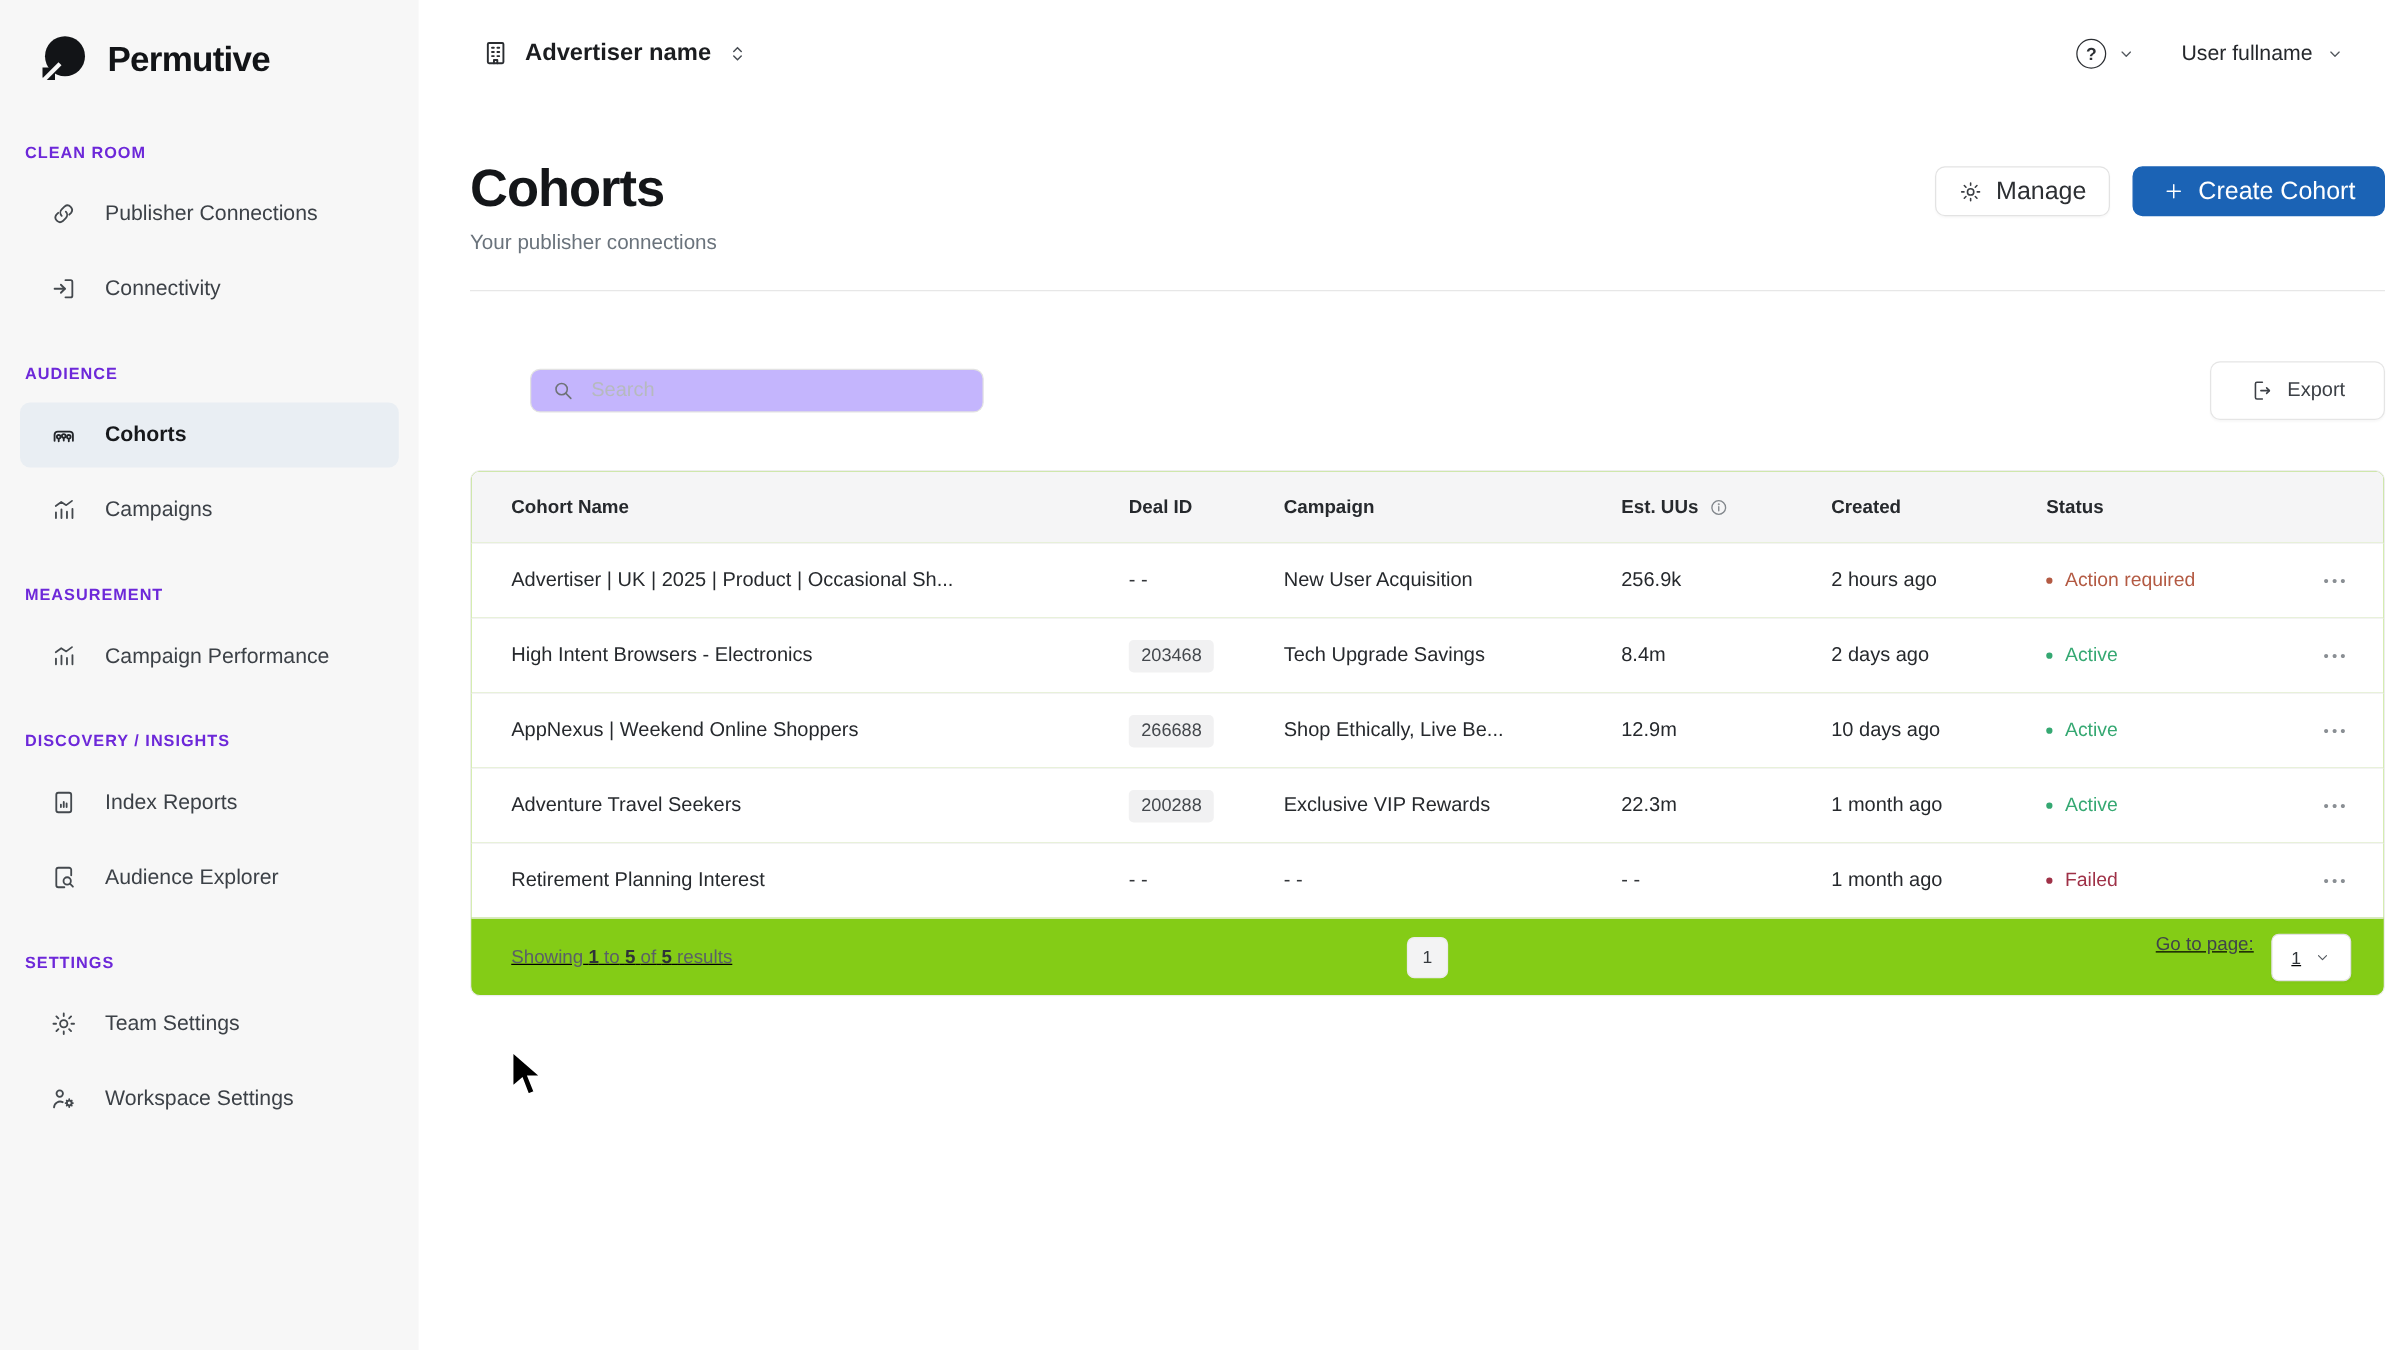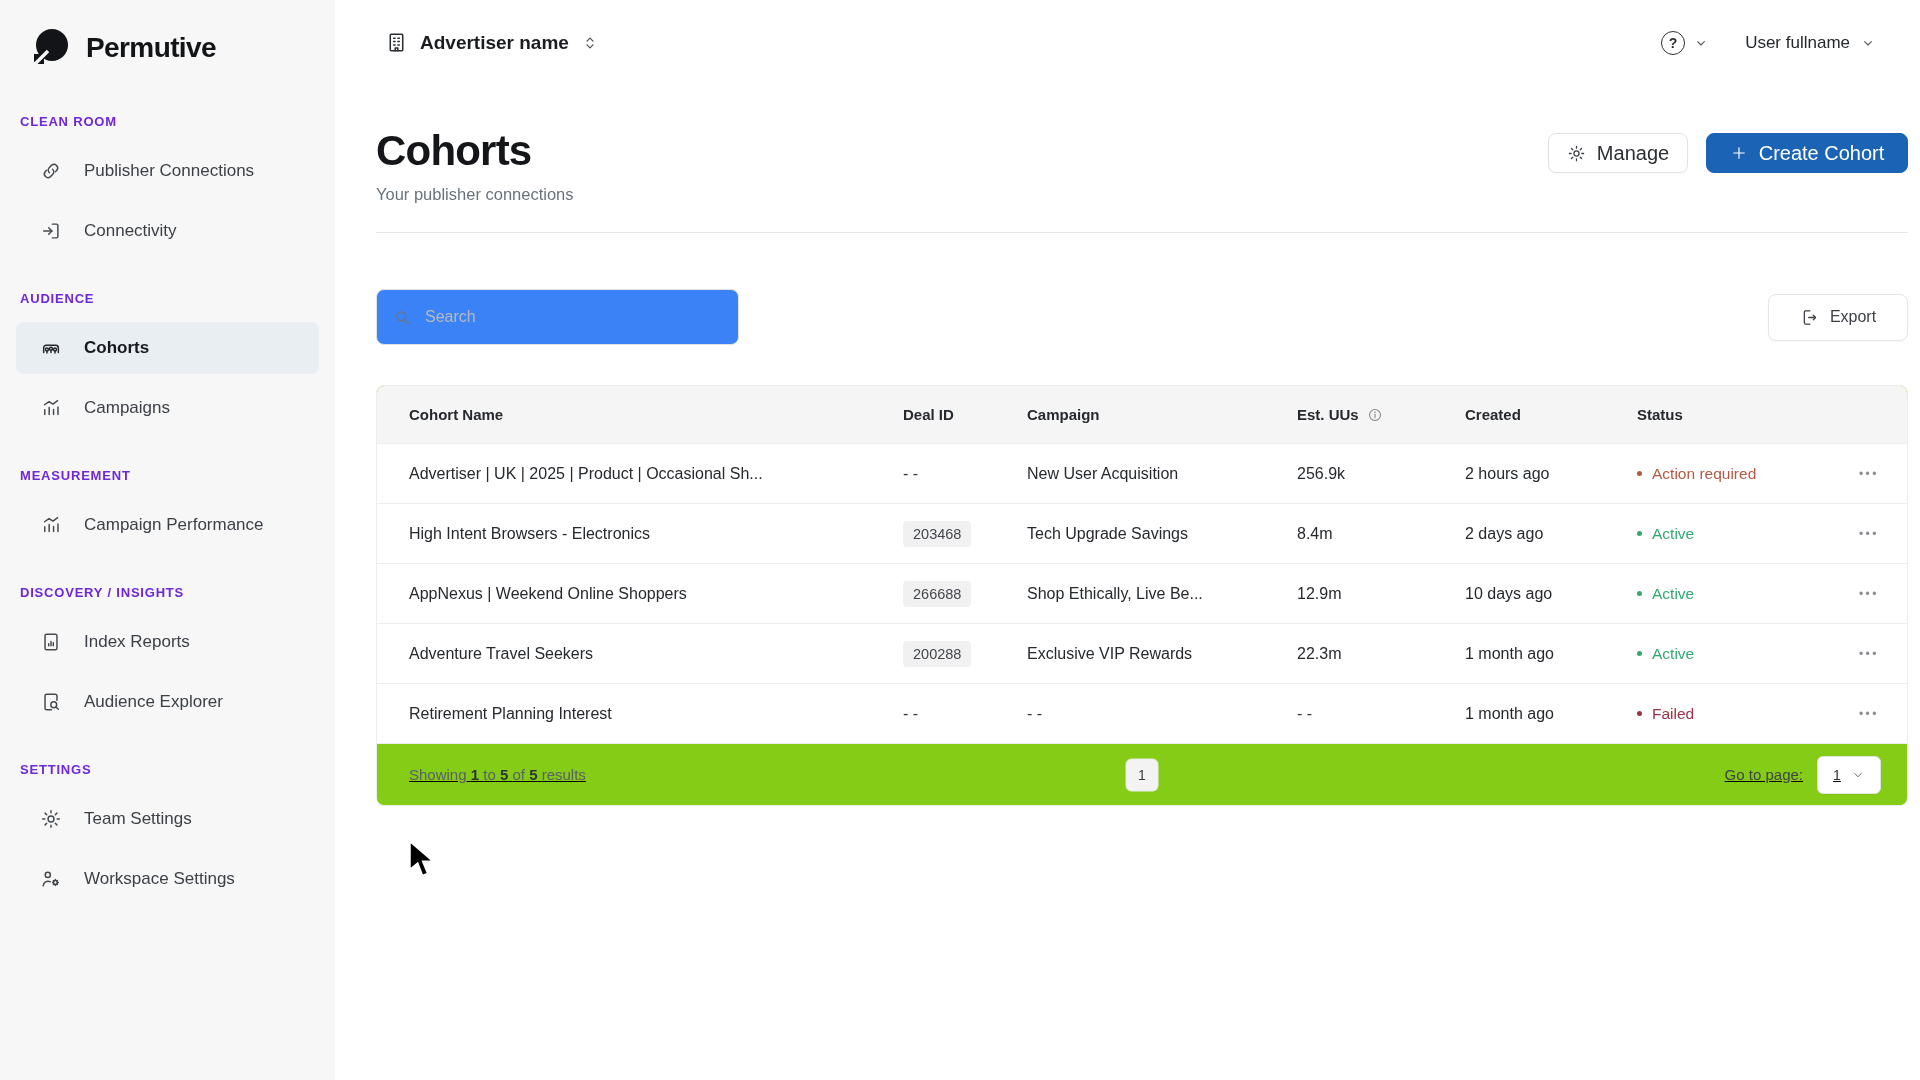--- a/index.html
+++ b/index.html
@@ -40,21 +40,21 @@
   .page-subtitle { font-size:16.5px; color:#6a737c; margin-top:10px; }
   .head-actions { display:flex; gap:18px; margin-top:6px; }
   .btn { display:flex; align-items:center; justify-content:center; gap:11px; height:40px; border-radius:8px; font-size:20px; font-weight:400; cursor:pointer; }
   .btn-manage { width:140px; background:#fff; border:1px solid #e3e3e3; color:#2c2f33; box-shadow:0 1px 2px rgba(0,0,0,0.03); }
   .btn-manage .ic { width:19px; height:19px; color:#3a3e43; }
   .btn-create { width:202px; background:#1b63b5; border:1px solid #1b63b5; color:#fff; }
   .btn-create .ic { width:18px; height:18px; color:#fff; }
   .divider { height:1px; background:#e7e7e7; margin-top:28px; }
 
   .controls { display:flex; align-items:center; justify-content:space-between; margin-top:56px; }
-  .search-box { display:flex; align-items:center; gap:13px; width:363px; height:56px; border:1px solid #e2e2e2; border-radius:8px; padding:0 16px; background:#3b82f6; }
+  .search-box { display:flex; align-items:center; gap:13px; width:363px; height:35px; border:1px solid #e2e2e2; border-radius:8px; padding:0 16px; background:#c4b5fd;margin-left:48px; }
   .search-box .ic { width:19px; height:19px; color:#6f7378; }
   .search-box input { border:none; outline:none; flex:1; font-size:16px; color:#33363a; font-family:"Liberation Sans", sans-serif; background:transparent; }
   .search-box input::placeholder { color:#b6babe; }
   .btn-export { width:140px; height:47px; font-size:16px; font-weight:400; background:#fff; border:1px solid #e5e5e5; color:#3c4046; box-shadow:0 1px 2px rgba(0,0,0,0.03); }
   .btn-export .ic { width:19px; height:19px; color:#3c4046; }
 
   
   .table-card { margin-top:40px; border:1px solid #ededed; border-radius:8px; overflow:hidden; background:#84cc16; }
   .tgrid { display:grid; grid-template-columns:494px 124px 270px 168px 172px 186px 1fr; align-items:center; padding:0 28px 0 32px; }
   .thead { background:#f5f5f6; height:57px; font-size:15px; font-weight:700; color:#26292d; }
@@ -68,21 +68,21 @@
   .status .dot { width:5px; height:5px; border-radius:50%; background:currentColor; margin-right:10px; }
   .st-action { color:#b35a43; }
   .st-active { color:#35a872; }
   .st-failed { color:#9f3147; }
   .cell-menu { text-align:right; font-size:12px; letter-spacing:2.5px; color:#8a8f94; cursor:pointer; }
 
   .tfoot { position:relative; display:flex; align-items:center; justify-content:space-between; height:62px; border-top:1px solid #efefef; padding:0 26px 0 32px;text-decoration:underline; }
   .showing { font-size:15px; color:#5a6067; }
   .showing b { color:#2e3338; font-weight:700; }
   .page-chip { position:absolute; left:50%; top:50%; transform:translate(-50%,-50%); width:33px; height:33px; background:#f3f3f4; border:1px solid #ebebec; border-radius:6px; display:flex; align-items:center; justify-content:center; font-size:14px; color:#35393e; cursor:pointer; }
-  .goto { display:flex; align-items:center; gap:14px; }
+  .goto { display:flex; gap:14px; }
   .goto-label { font-size:15px; color:#3f444a; }
   .goto-select { display:flex; align-items:center; justify-content:center; gap:10px; width:64px; height:38px; border:1px solid #e2e2e2; border-radius:6px; background:#fff; font-size:14px; color:#2e3338; cursor:pointer; box-shadow:0 1px 2px rgba(0,0,0,0.03); }
   .goto-select .chev { width:14px; height:14px; }
 
   .cursor { position:absolute; left:405px; top:838px; width:34px; height:40px; z-index:50; pointer-events:none; }
 </style>
 </head>
 <body>
 
 <div class="screen">

